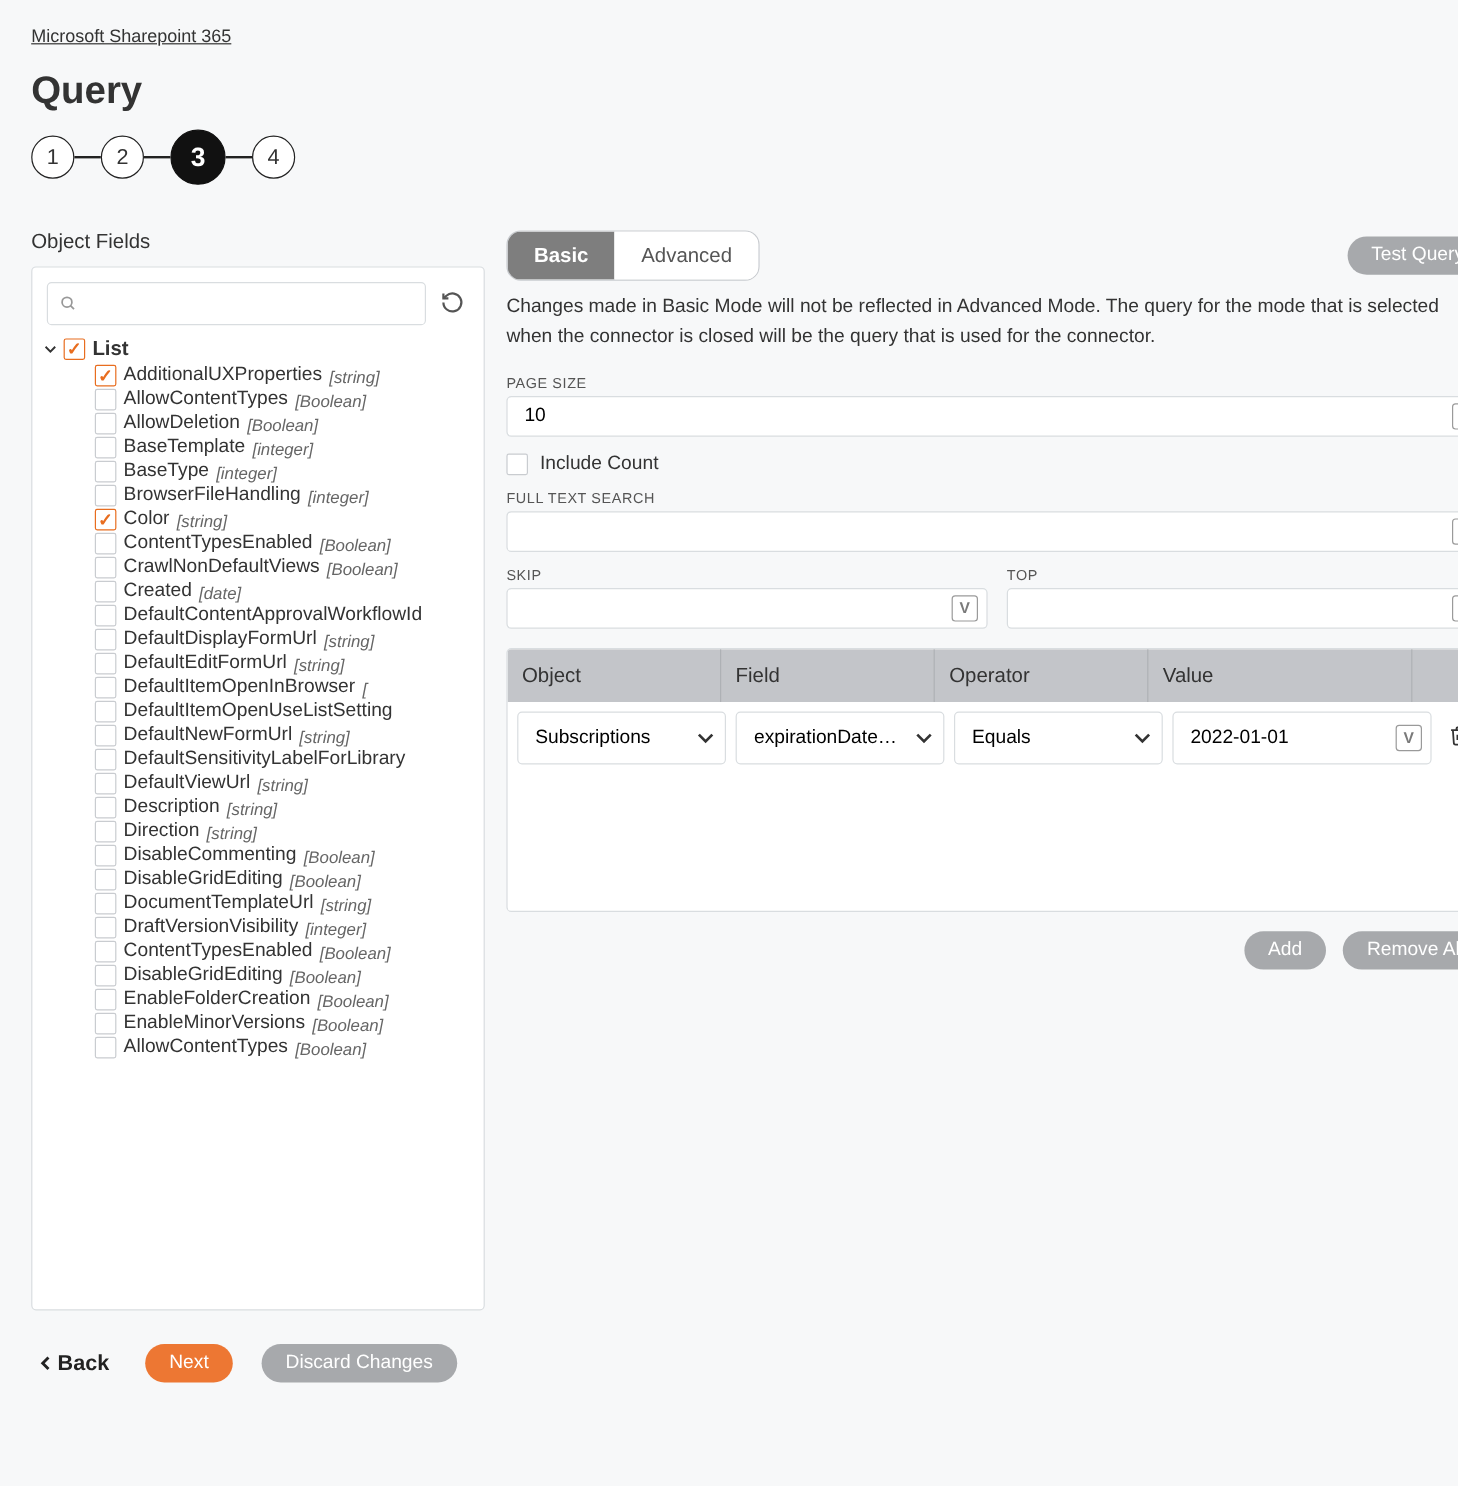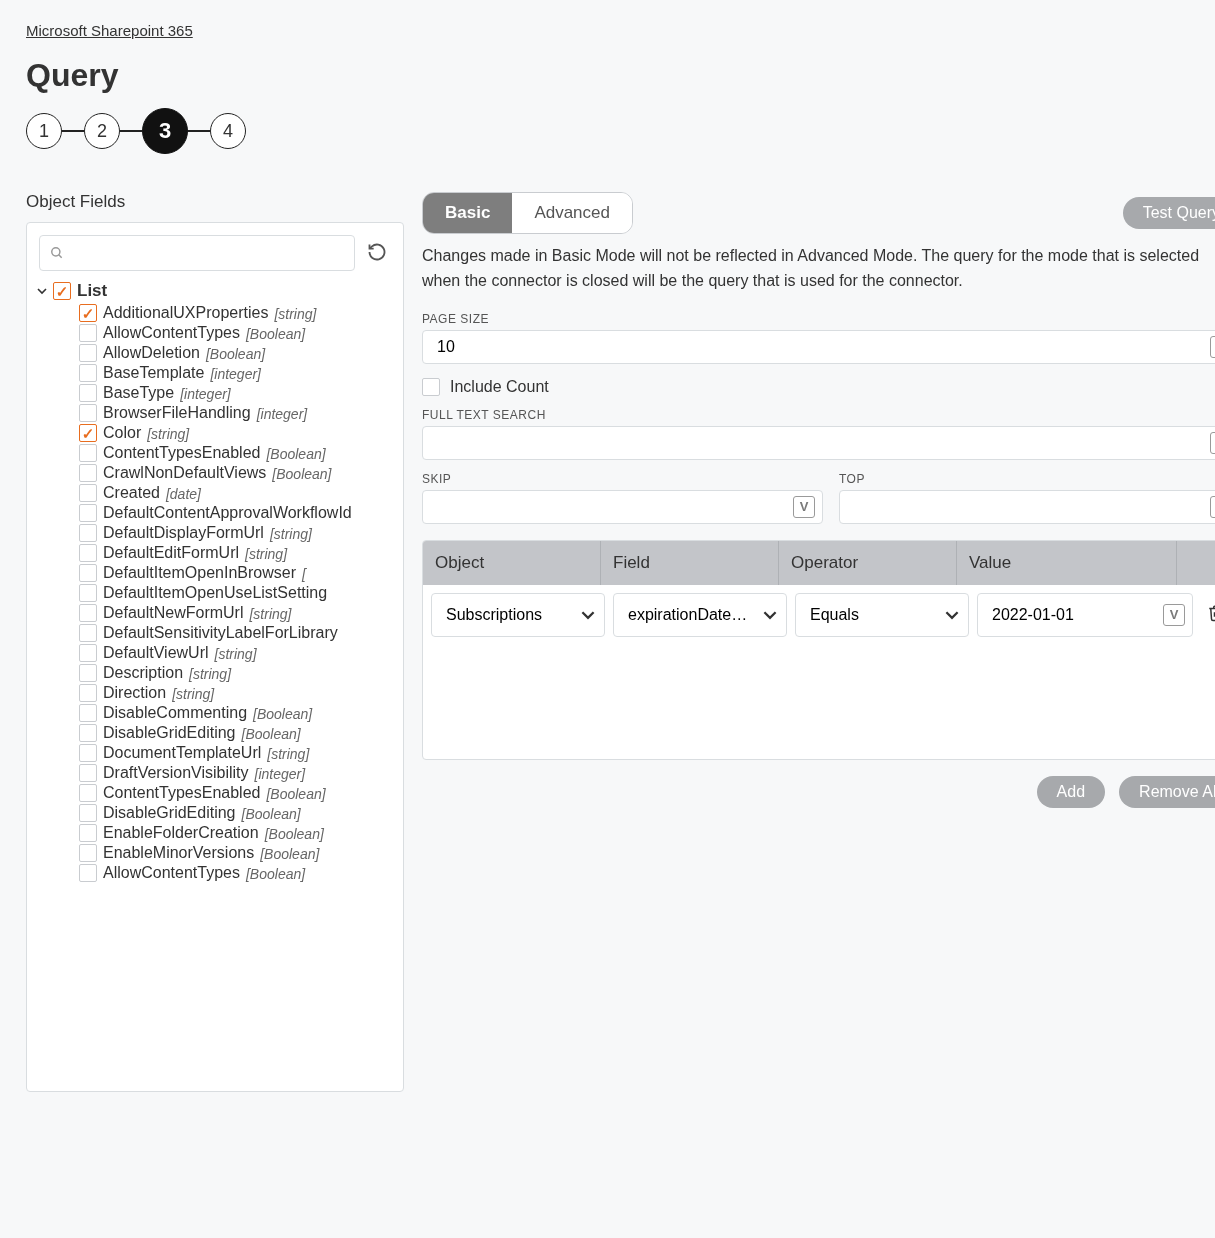--- a/index.html
+++ b/index.html
@@ -594,13 +594,23 @@
       </div>
 
       <div class="btn-row">
         <button class="pill-btn">Add</button>
         <button class="pill-btn">Remove All</button>
       </div>
 
     </div>
   </div>
 
+  <div class="footer">
+    <button class="back-link">
+      <svg width="12" height="14" viewBox="0 0 10 10">
+          <polyline points="7,1 3,5 7,9" fill="none" stroke="#222" stroke-width="2"></polyline>
+        </svg>
+      <span>Back</span>
+    </button>
+    <button class="pill-btn orange">Next</button>
+    <button class="pill-btn">Discard Changes</button>
+  </div>
 </div>
 
 </body></html>

